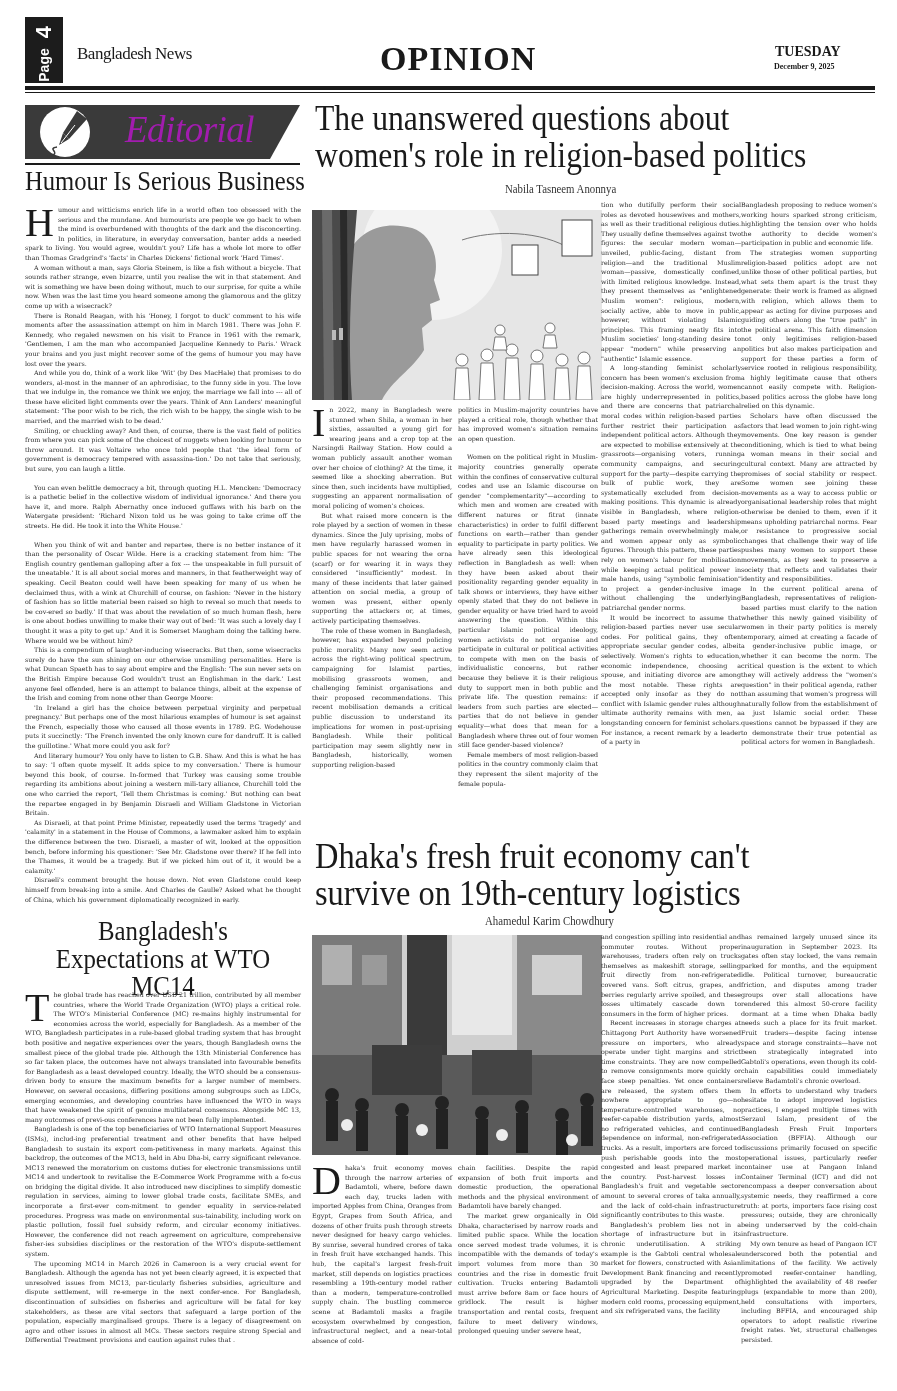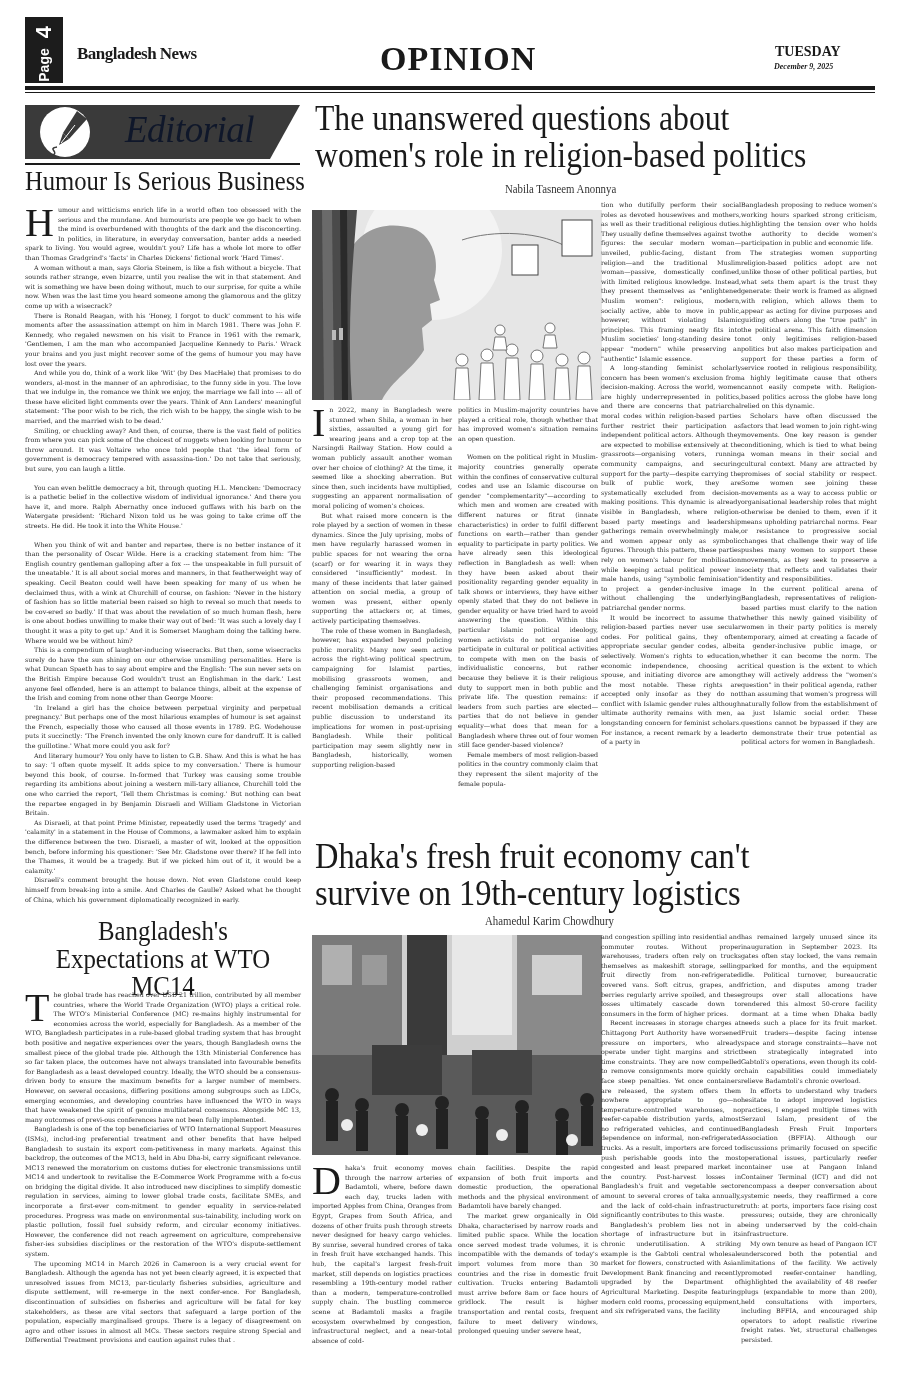--- a/index.html
+++ b/index.html
@@ -2,30 +2,30 @@
 <html><head>
 <meta charset="utf-8">
 <style>
   html, body { margin: 0; padding: 0; background: #fff; }
   body { width: 897px; height: 1391px; position: relative; overflow: hidden; color: #1a1a1a; font-family: "DejaVu Serif", serif; }
   .abs { position: absolute; }
   
   .page-tag { left: 25px; top: 17px; width: 38px; height: 66px; background: #1c1c1c; color: #fff; }
   .page-tag .num { position: absolute; left: 0; top: 2px; width: 38px; text-align: center; font-family: "Liberation Sans", sans-serif; font-weight: bold; font-size: 22px; transform: rotate(-90deg); transform-origin: 50% 50%; }
   .page-tag .lbl { position: absolute; left: -12px; top: 40px; width: 62px; text-align: center; font-family: "Liberation Sans", sans-serif; font-weight: bold; font-size: 14px; transform: rotate(-90deg); }
-  .brand { left: 77px; top: 44px; font-family: "Liberation Serif", serif; font-weight: bold; font-size: 17px; letter-spacing: -0.5px; }
+  .brand { left: 77px; top: 44px; font-family: "Liberation Serif", serif; font-weight: normal; font-size: 17px; letter-spacing: -0.5px; }
   .section-title { left: 380px; top: 40px; font-family: "Liberation Serif", serif; font-weight: bold; font-size: 34px; letter-spacing: 1px; }
   .day { left: 775px; top: 44px; font-family: "Liberation Serif", serif; font-weight: bold; font-size: 14px; }
-  .date { left: 774px; top: 62px; font-family: "Liberation Serif", serif; font-weight: bold; font-size: 8px; font-style: italic; }
+  .date { left: 774px; top: 62px; font-family: "Liberation Serif", serif; font-weight: bold; font-size: 8px; }
   .rule-thick { left: 25px; top: 86px; width: 850px; height: 4px; background: #1a1a1a; }
   .rule-thin { left: 25px; top: 92px; width: 850px; height: 1px; background: #1a1a1a; }
 
   
   .ed-banner { left: 25px; top: 105px; width: 275px; height: 54px; }
-  .ed-word { left: 125px; top: 108px; color: #0f172a; font-family: "Liberation Serif", serif; font-style: italic; font-size: 37px; letter-spacing: -0.5px; }
+  .ed-word { left: 125px; top: 108px; color: #a21caf; font-family: "Liberation Serif", serif; font-style: italic; font-size: 37px; letter-spacing: -0.5px; }
   .ed-rule { left: 25px; top: 163px; width: 275px; height: 1.5px; background: #1a1a1a; }
 
   .hl { font-family: "Liberation Serif", serif; color: #1a1a1a; line-height: 1.02; transform-origin: left top; }
   .ed-headline { left: 25px; top: 167px; font-size: 28px; transform: scaleX(0.88); white-space: nowrap; }
   .body { font-family: "DejaVu Serif", serif; font-size: 6.35px; line-height: 9.6px; text-align: justify; color: #2a2a2a; }
   .body p { margin: 0; text-indent: 9px; }
   .body p.gap { margin-top: 9px; }
   .dropcap { float: left; font-family: "Liberation Serif", serif; font-size: 40px; line-height: 31px; margin: 2px 4px 0 0; color: #1a1a1a; }
   .body p.first { text-indent: 0; }
 

